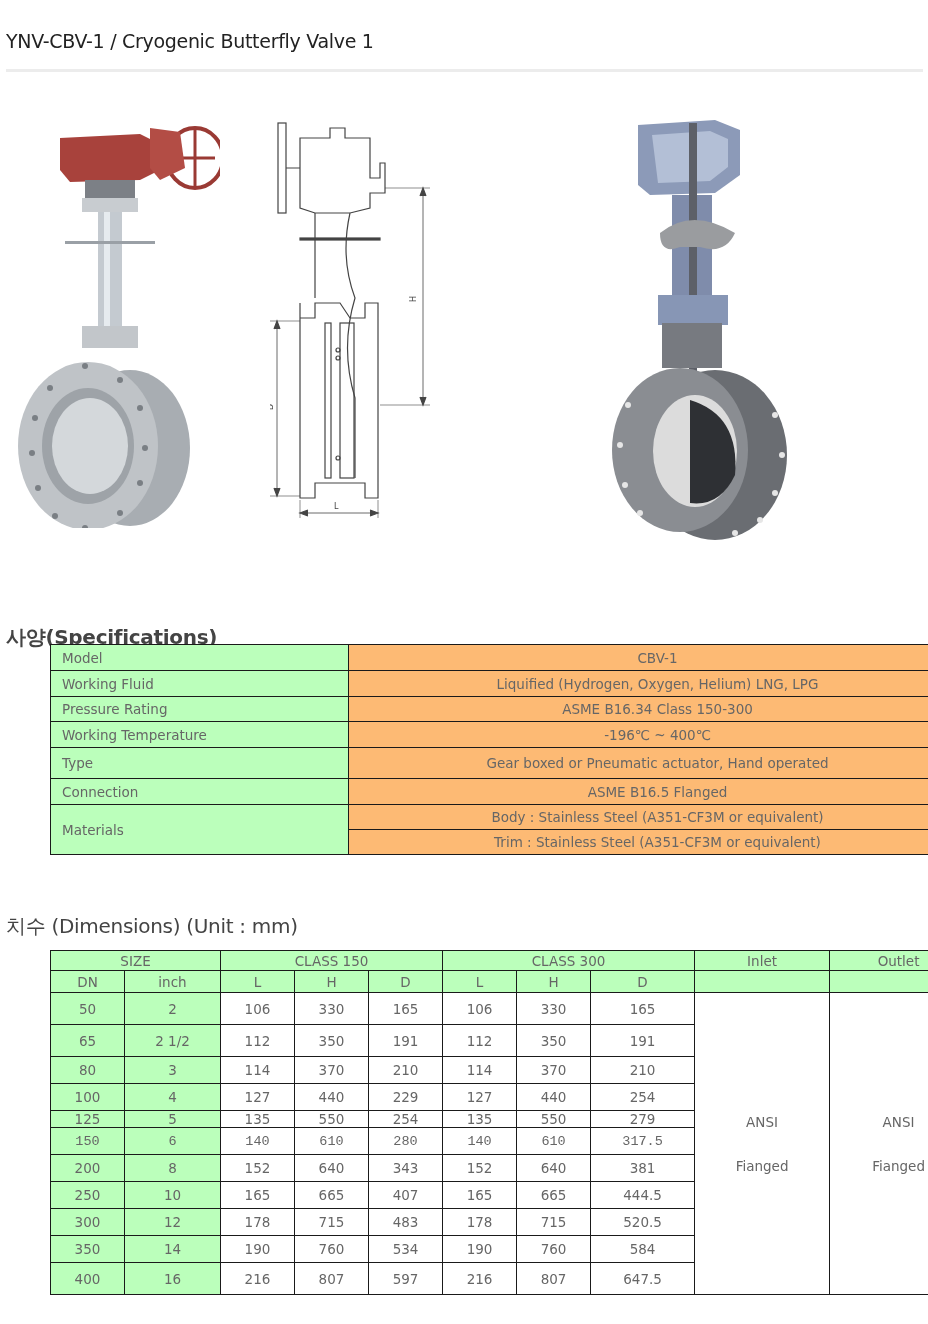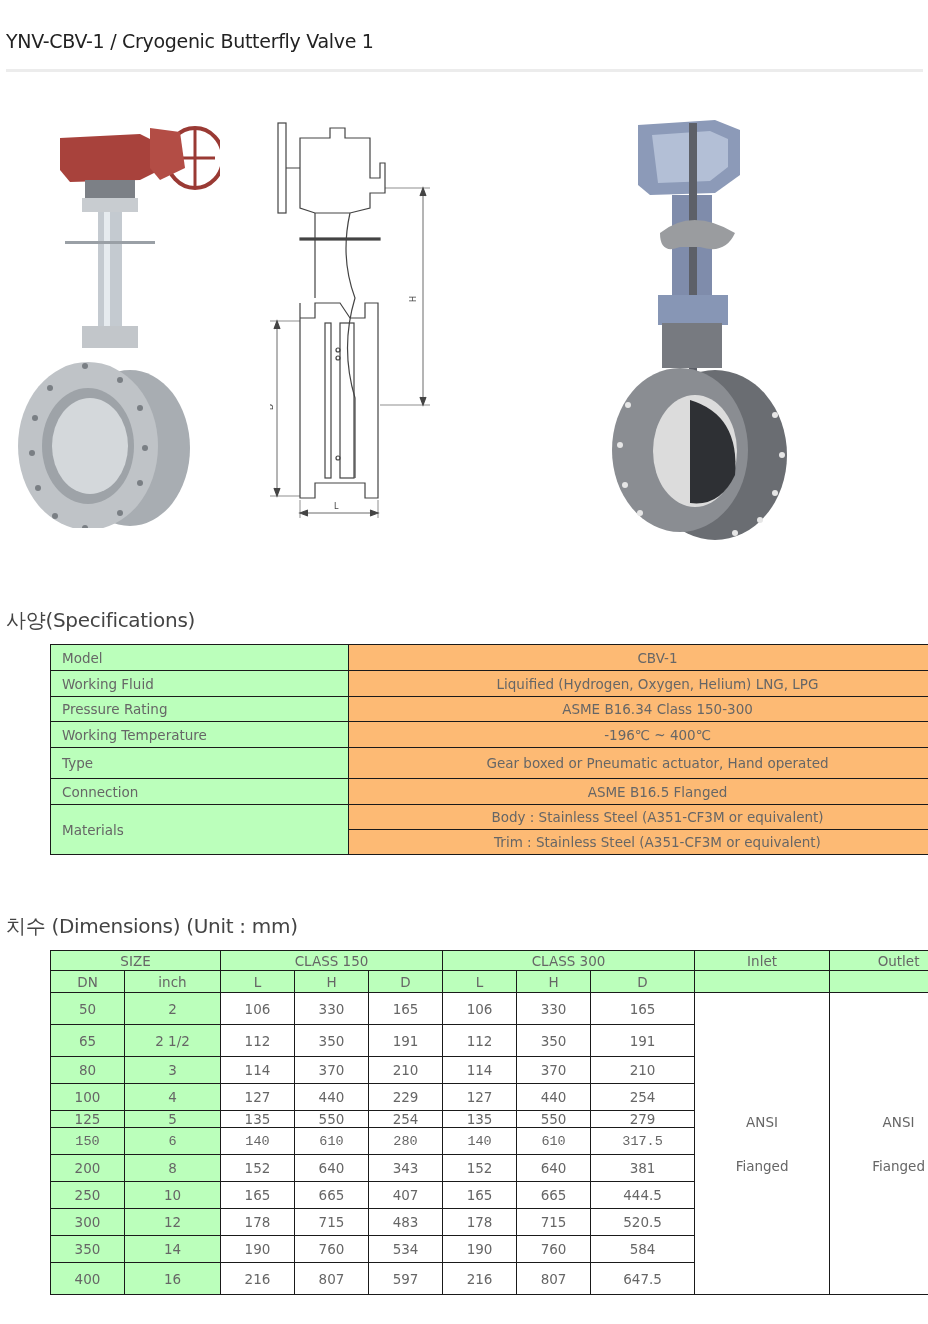--- a/index.html
+++ b/index.html
@@ -127,21 +127,21 @@
           <circle cx="175" cy="300" r="3"></circle>
           <circle cx="182" cy="340" r="3"></circle>
         <circle cx="175" cy="378" r="3"></circle>
           <circle cx="160" cy="405" r="3"></circle>
           <circle cx="135" cy="418" r="3"></circle>
       </g>
     </svg>
   </div>
 </div>
 
-<div class="section-title" style="top:607px;">사양(Specifications)</div>
+<div class="section-title" style="top:624px;font-weight:bold;">사양(Specifications)</div>
 
 <table class="spec">
   <tbody>
     <tr style="height:26px">
       <td class="lbl">Model</td>
       <td class="val">CBV-1</td>
     </tr>
     <tr style="height:26px">
       <td class="lbl">Working Fluid</td>
       <td class="val">Liquified (Hydrogen, Oxygen, Helium)  LNG, LPG</td>

